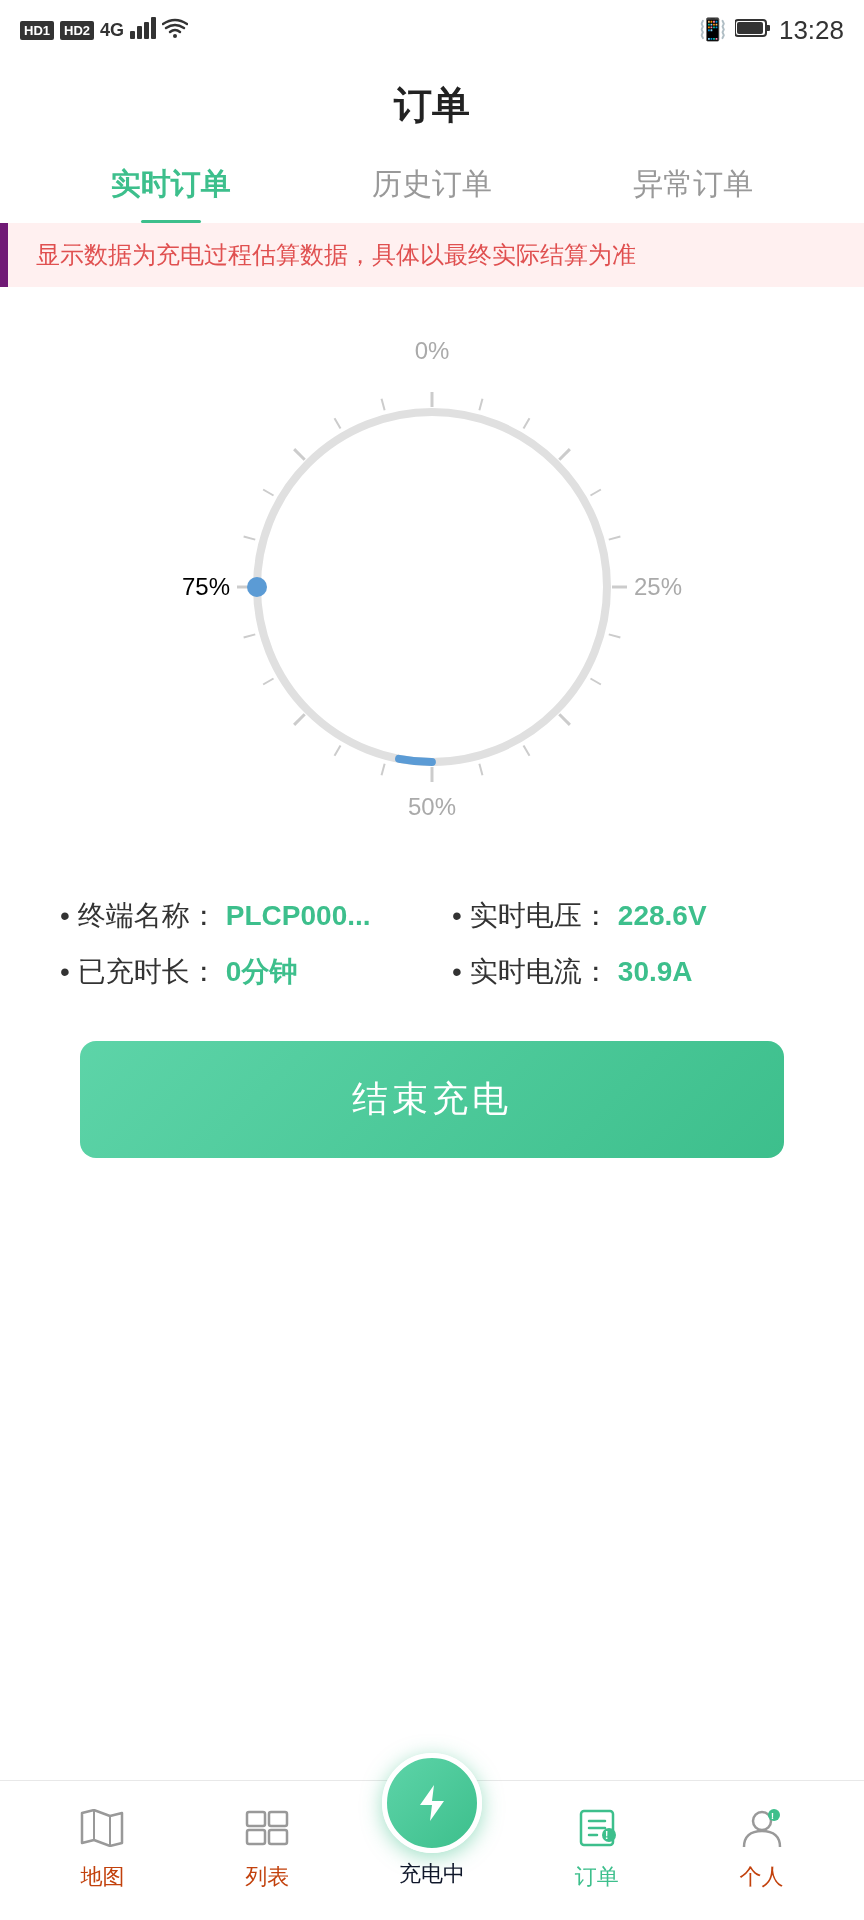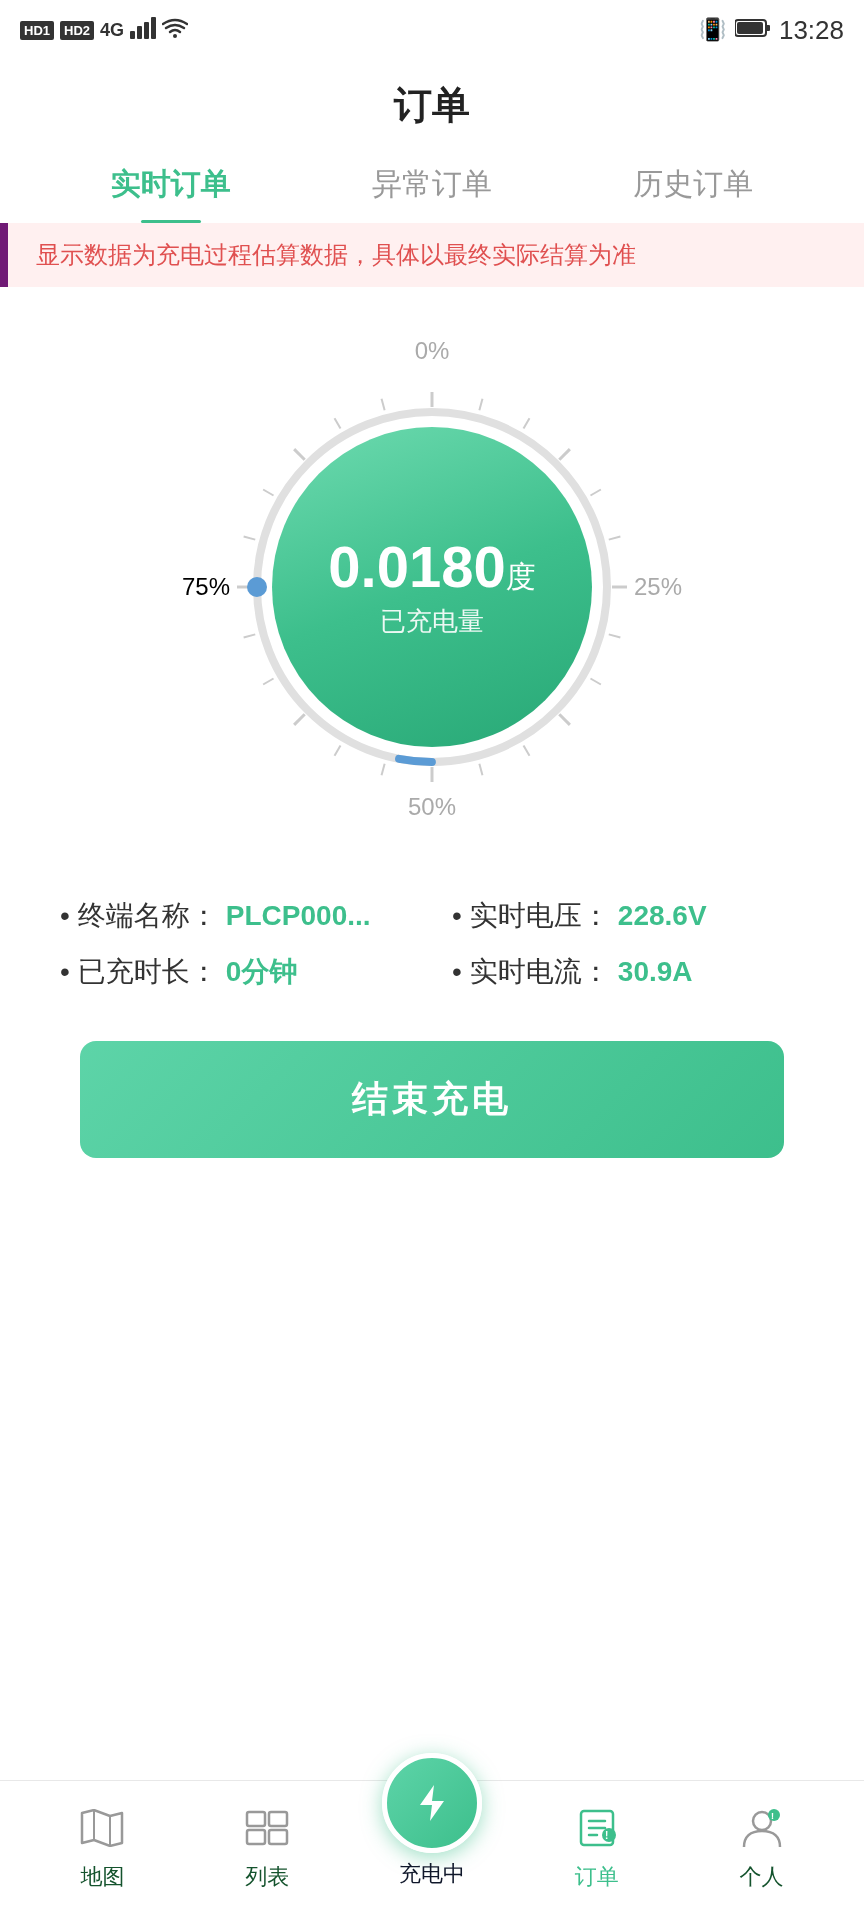--- a/index.html
+++ b/index.html
@@ -160,21 +160,21 @@
       color: #3dbf8c;
       font-weight: 600;
     }
 
     
     .end-charge-btn {
       margin: 20px 80px 40px;
       background: linear-gradient(135deg, #5dd4a8, #3dbf8c);
       color: #ffffff;
       font-size: 36px;
-      font-weight: 700;
+      font-weight: 400;
       border: none;
       border-radius: 16px;
       padding: 34px 8px;
       width: calc(100% - 160px);
       cursor: pointer;
       letter-spacing: 4px;
     }
 
     
     .bottom-nav {
@@ -200,21 +200,21 @@
       cursor: pointer;
       flex: 1;
     }
 
     .nav-item.active .nav-label {
       color: #3dbf8c;
     }
 
     .nav-label {
       font-size: 22px;
-      color: #14532d;
+      color: #c2410c;
     }
 
     .nav-icon {
       font-size: 38px;
       color: #999;
     }
 
     .nav-item.active .nav-icon {
       color: #3dbf8c;
     }
@@ -334,24 +334,24 @@
 <div class="header">
   <span class="header-title">订单</span>
 </div>
 
 
 <div class="tabs">
   <div class="tab active">
     <span>实时订单</span>
   </div>
   <div class="tab">
+    <span>历史订单</span>
+  </div>
+  <div class="tab">
     <span>异常订单</span>
-  </div>
-  <div class="tab">
-    <span>历史订单</span>
   </div>
 </div>
 
 
 <div class="notice-banner">
   <span class="notice-text">显示数据为充电过程估算数据，具体以最终实际结算为准</span>
 </div>
 
 
 <div class="gauge-section">
@@ -392,26 +392,20 @@
         <line x1="0" y1="-195" x2="0" y2="-183" stroke="#ccc" stroke-width="2" transform="rotate(345)"></line>
       </g>
 
       <circle cx="210" cy="210" r="175" fill="none" stroke="#e0e0e0" stroke-width="8"></circle>
 
       <circle cx="210" cy="210" r="175" fill="none" stroke="#5b9bd5" stroke-width="8" stroke-dasharray="33 1066.6" stroke-dashoffset="-274.9" stroke-linecap="round"></circle>
 
       <circle cx="35" cy="210" r="10" fill="#5b9bd5"></circle>
     </svg>
 
-    <div class="gauge-inner" style="position:absolute;top:50%;left:50%;transform:translate(-50%,-50%);width:320px;height:320px;border-radius:50%;background:linear-gradient(160deg,#6edbb0,#3dbf8c,#28a876);display:flex;flex-direction:column;align-items:center;justify-content:center;">
-      <div style="font-size:58px;font-weight:700;color:#fff;line-height:1.1;">
-        <span>0.0180</span><span style="font-size:30px;font-weight:400;">度</span>
-      </div>
-      <div style="font-size:26px;color:rgba(255,255,255,0.9);margin-top:6px;">已充电量</div>
-    </div>
   </div>
 </div>
 
 
 <div class="info-grid">
   <div class="info-item">
     <span class="info-bullet">•</span>
     <span class="info-label">终端名称：</span>
     <span class="info-value">PLCP000...</span>
   </div>

